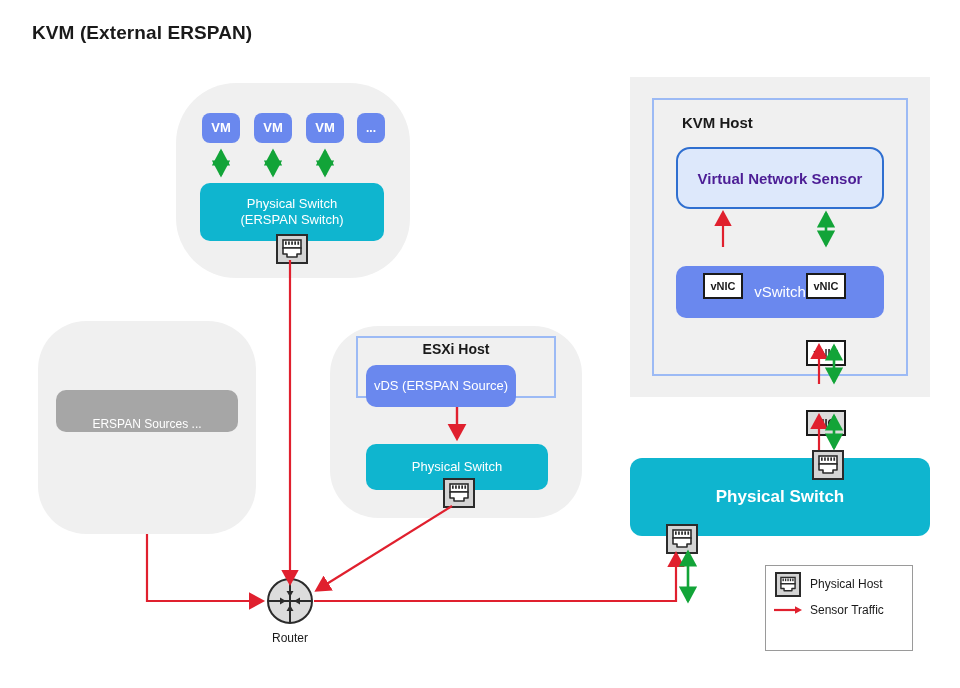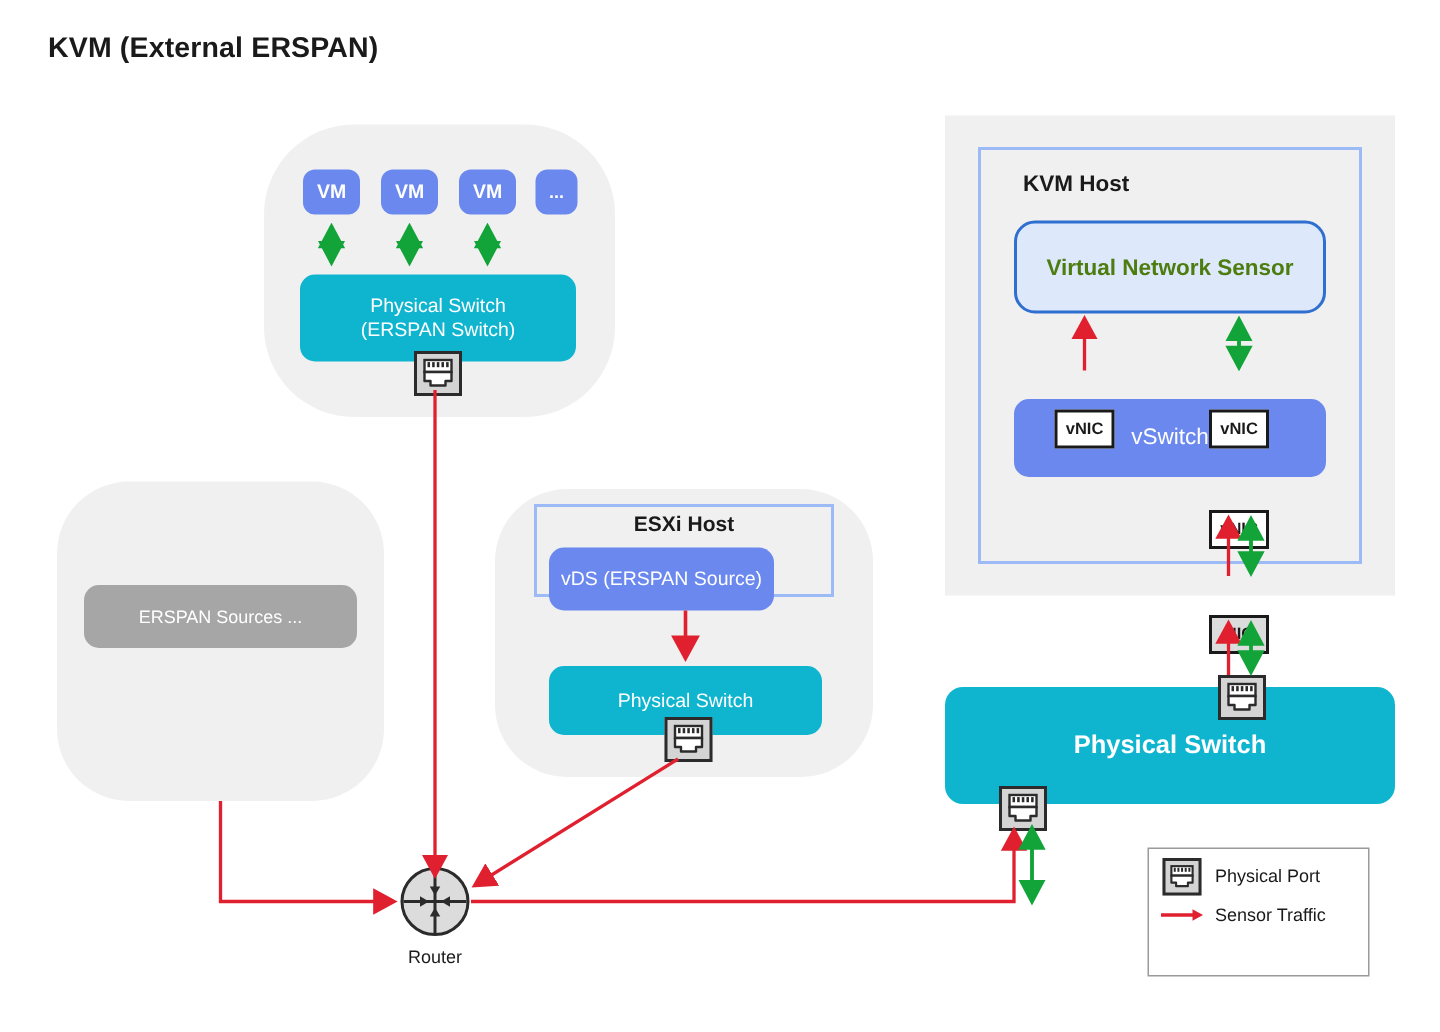--- a/index.html
+++ b/index.html
@@ -49,27 +49,27 @@
     line-height: 1.25;
   }
   .node-vm {
     background: #6a88ee;
     border-radius: 8px;
     font-size: 13px;
     font-weight: bold;
   }
   .node-cyan { background: #0fb5cf; }
   .node-blue { background: #6a88ee; }
-  .node-grey { background: #a6a6a6; }
+  .node-grey { background: #a6a6a6; align-items: flex-end; }
 
   .sensor-box {
     background: #dde8fb;
     border: 2px solid #2f6fd0;
     border-radius: 14px;
-    color: #4d7c0f;
+    color: #4c1d95;
     font-size: 15px;
     font-weight: bold;
     display: flex;
     align-items: center;
     justify-content: center;
   }
 
   .host-frame {
     border: 2px solid #9cbaf5;
     background: transparent;
@@ -294,21 +294,21 @@
           <g fill="#2b2b2b">
             <rect x="7" y="5.4" width="1.7" height="3.4"></rect>
             <rect x="10.1" y="5.4" width="1.7" height="3.4"></rect>
             <rect x="13.2" y="5.4" width="1.7" height="3.4"></rect>
             <rect x="16.3" y="5.4" width="1.7" height="3.4"></rect>
             <rect x="19.4" y="5.4" width="1.7" height="3.4"></rect>
           </g>
           <path d="M5 12 L23 12 L23 18 L19 18 L19 21 L9 21 L9 18 L5 18 Z" fill="#ffffff" stroke="#2b2b2b" stroke-width="1.8" stroke-linejoin="round"></path>
         </svg>
       </div>
-      <div class="legend-text">Physical Port</div>
+      <div class="legend-text">Physical Host</div>
     </div>
 
 
     <div class="legend-row">
       <div class="legend-gfx">
         <svg width="32" height="14" viewBox="0 0 32 14">
           <line x1="2" y1="7" x2="25" y2="7" stroke="#e0202e" stroke-width="2.2"></line>
           <polygon points="30,7 23,3.2 23,10.8" fill="#e0202e"></polygon>
         </svg>
       </div>

